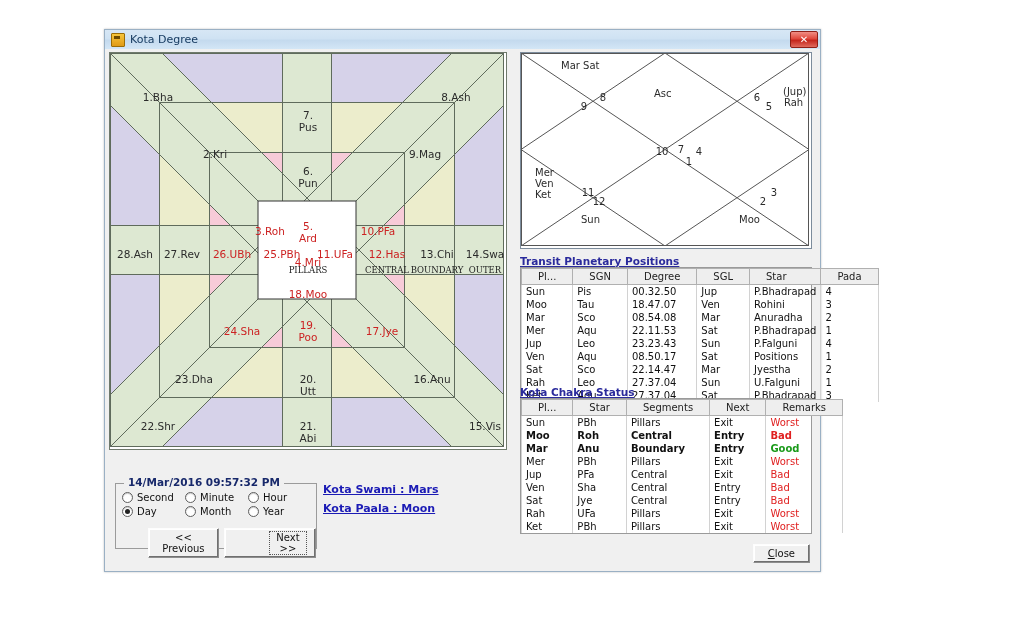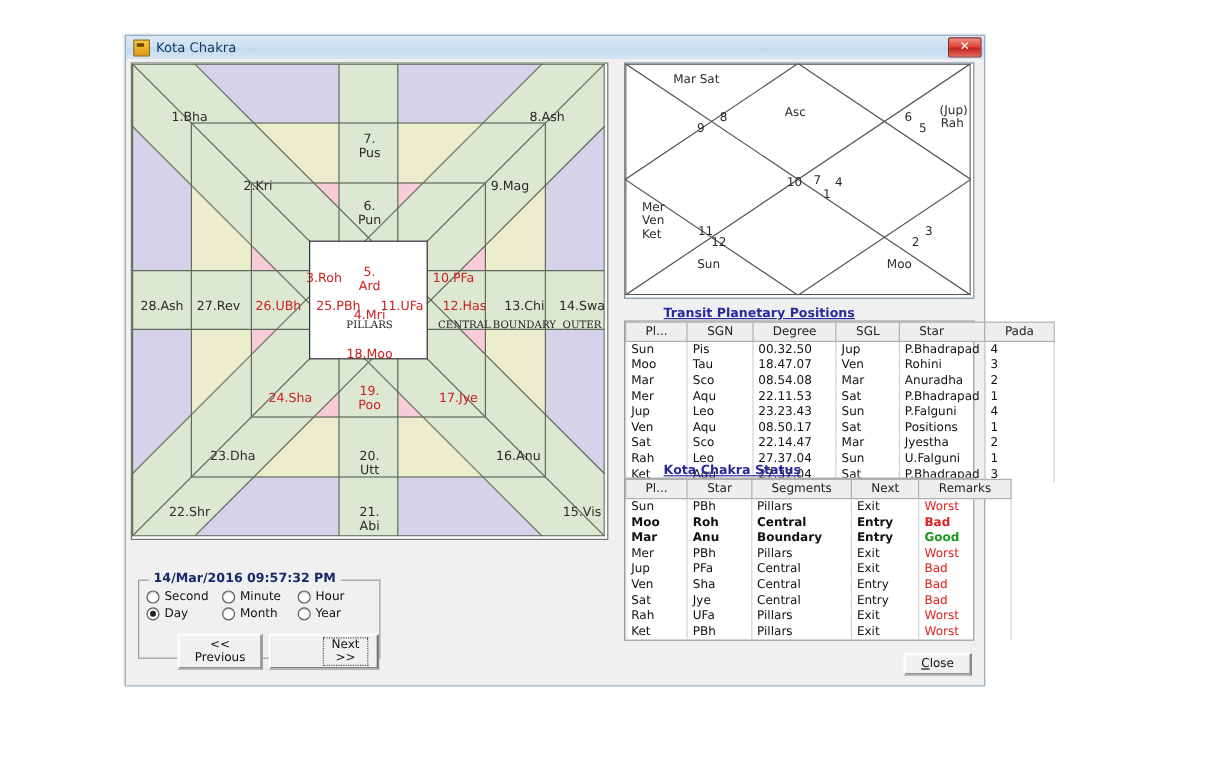--- a/index.html
+++ b/index.html
@@ -47,21 +47,21 @@
   .wbtn .dotted{border:1px dotted #555;padding:0 3px;display:inline-block;margin-left:36px;}
 
   .swami{position:absolute;left:218px;top:434px;font-size:11px;}
   .swami a{display:block;color:#1b1bb5;font-weight:bold;text-decoration:underline;margin-bottom:6px;cursor:pointer;}
 
   
   .rasi{position:absolute;left:415px;top:3px;width:290px;height:195px;background:#fff;border:1px solid #7c8c9c;}
   .rasi svg{display:block;}
 
   .tbl-title{position:absolute;font-size:10.5px;font-weight:bold;color:#2a2a9c;
-             text-decoration:underline;margin-left:33px;}
+             text-decoration:underline;}
   .grid{position:absolute;background:#fff;border:1px solid #9a9a9a;font-size:10px;color:#111;}
   table{border-collapse:collapse;width:100%;font-size:10px;font-family:"DejaVu Sans",sans-serif;}
   th{background:#eeeeee;border:1px solid #b0b0b0;font-weight:normal;color:#222;text-align:left;
      padding:1px 16px;height:13px;}
   td{border-left:1px solid #d2d2d2;border-right:1px solid #d2d2d2;padding:0 4px;height:13px;
      white-space:nowrap;color:#111;}
   tr.bold td{font-weight:bold;}
   .worst{color:#e02020;}
   .bad{color:#e02020;}
   .good{color:#1a9a1a;}
@@ -70,21 +70,21 @@
   .closebar .wbtn{padding:3px 14px;}
   u{text-decoration:underline;}
 </style>
 </head>
 <body>
 
 <div class="window">
 
   <div class="titlebar">
     <div class="title-icon"></div>
-    <div class="title-text">Kota Chakra</div>
+    <div class="title-text">Kota Degree</div>
     <div class="closebtn">✕</div>
   </div>
 
   <div class="client">
 
     <div class="chakra-wrap">
       <svg width="394" height="394" viewBox="0 0 394 394">
         <defs>
           <clipPath id="fullclip">
               <rect x="0" y="0" width="394" height="394"></rect>
@@ -210,20 +210,24 @@
             <span>Year</span>
           </label>
         </div>
       </div>
       <div class="btnrow">
         <button class="wbtn">&lt;&lt;  Previous</button>
         <button class="wbtn focus"><span class="dotted">Next  &gt;&gt;</span></button>
       </div>
     </div>
 
+    <div class="swami">
+      <a>Kota Swami : Mars</a>
+      <a>Kota Paala : Moon</a>
+    </div>
 
     <div class="rasi">
       <svg width="288" height="193" viewBox="0 0 288 193">
         <rect x="0.5" y="0.5" width="287" height="192" fill="#ffffff" stroke="#555"></rect>
         <g stroke="#555" stroke-width="1" fill="none">
           <line x1="0" y1="0" x2="288" y2="193"></line>
           <line x1="288" y1="0" x2="0" y2="193"></line>
           <line x1="144" y1="0" x2="0" y2="96.5"></line>
           <line x1="144" y1="0" x2="288" y2="96.5"></line>
           <line x1="0" y1="96.5" x2="144" y2="193"></line>

